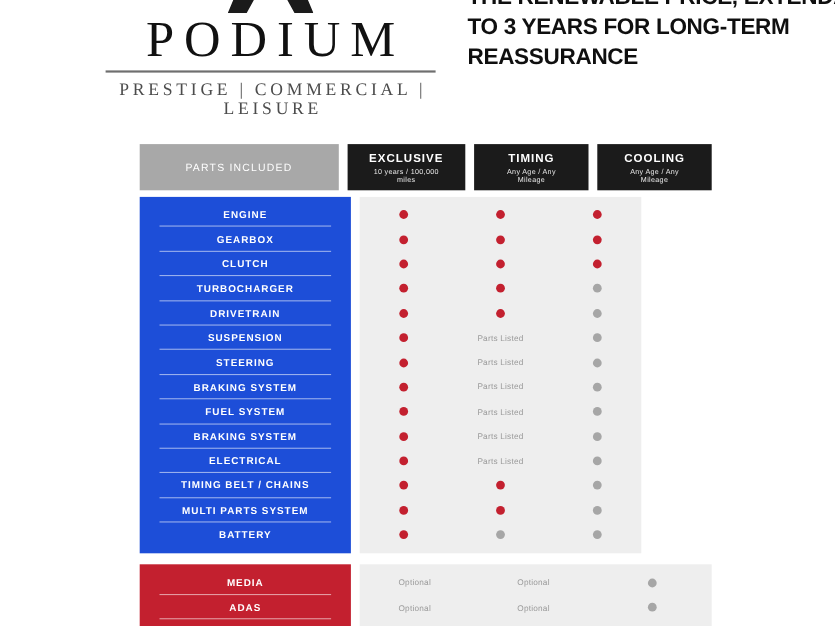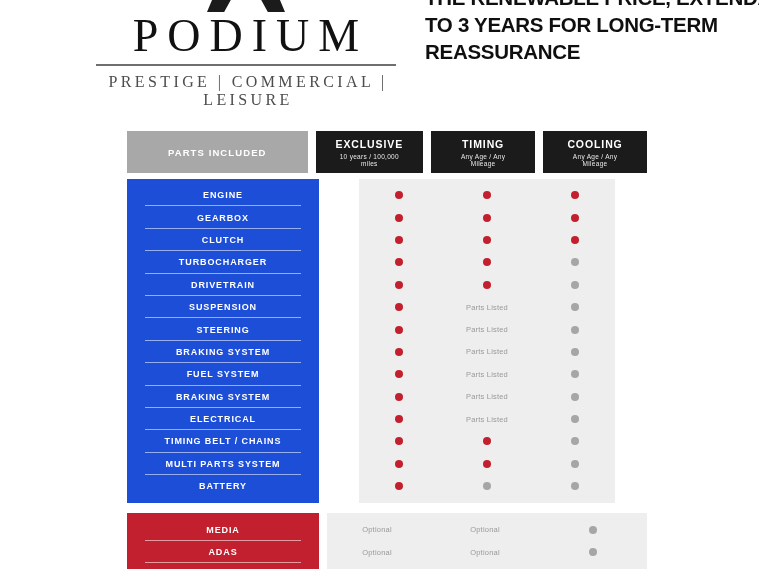--- a/index.html
+++ b/index.html
@@ -95,21 +95,21 @@
     display: flex;
     flex-direction: column;
     align-items: center;
     justify-content: center;
     color: #ffffff;
   }
   .th-parts {
     width: 192px;
     background: #a8a8a8;
     font-size: 9.5px;
-    font-weight: bold;
+    font-weight: normal;
     letter-spacing: 1.1px;
   }
   .th-plan {
     width: 108px;
     background: #1b1b1b;
     text-align: center;
     padding: 0 20px;
     justify-content: center;
   }
   .th-plan .t1 {
@@ -153,21 +153,20 @@
     right: 18px;
     bottom: 0;
     height: 1px;
     background: rgba(255,255,255,0.55);
   }
   .marks-block {
     width: 256px;
     background: #eeeeee;
     padding: 5px 0 6px 0;
     display: flex;
-    margin-left: 32px;
   }
   .marks-col {
     width: 100px;
     margin-right: 8px;
   }
   .marks-col:last-child { margin-right: 0; }
   .cell {
     height: 22.4px;
     display: flex;
     align-items: center;

